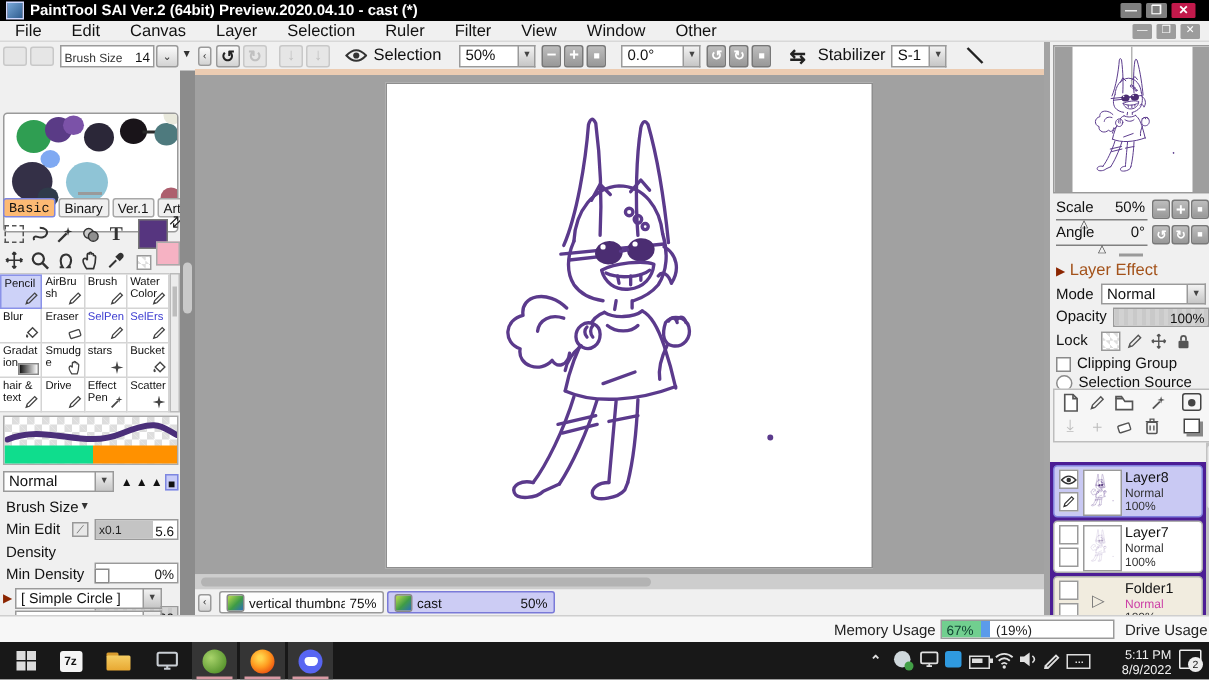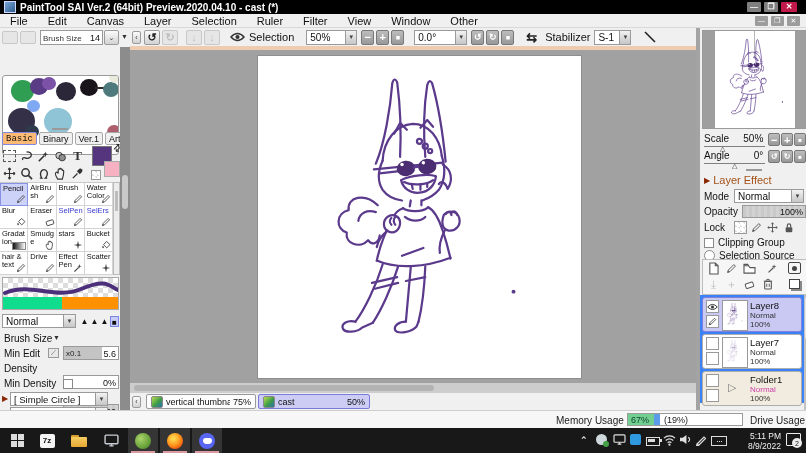--- a/index.html
+++ b/index.html
@@ -70,21 +70,21 @@
   .slider-zone .lab{position:absolute;left:0;top:1px;font-size:10px;}
   .slider-zone .val{position:absolute;right:2px;top:1px;font-size:10px;}
   .slider-zone .tri{position:absolute;bottom:-7px;font-size:7px;color:#333;}
   .rp-row{position:absolute;left:4px;width:102px;display:flex;align-items:center;}
   .lock-ico{width:13px;height:13px;display:flex;align-items:center;justify-content:center;color:#555;margin-right:3px;}
   .chk{width:10px;height:10px;border:1px solid #8a8a8a;background:#fff;box-sizing:border-box;}
   .radio{width:11px;height:11px;border:1px solid #8a8a8a;background:#fff;border-radius:50%;box-sizing:border-box;}
   .ltb{position:absolute;left:2px;top:231px;width:104px;height:34px;background:#f6f6f6;border:1px solid #bdbdbd;}
   .ltb .ib{position:absolute;width:15px;height:14px;display:flex;align-items:center;justify-content:center;color:#555;}
   .ltb .ib.dis{color:#bdbdbd;}
-  .layers{position:absolute;left:0;top:267px;width:104px;height:108px;background:#3b82f6;padding:2px;box-sizing:border-box;}
+  .layers{position:absolute;left:0;top:280px;width:104px;height:108px;background:#4c1d95;padding:2px;box-sizing:border-box;}
   .lcard{position:relative;height:35px;border-radius:3px;background:#fff;border:1px solid #aeaeae;margin-bottom:2px;box-sizing:border-box;}
   .lcard.sel{background:#c9c9f3;border-color:#8080dd;}
   .lcard.folder{background:#f1ecdf;}
   .lbox{position:absolute;left:3px;width:13px;height:13px;background:#fff;border:1px solid #9a9a9a;box-sizing:border-box;
         display:flex;align-items:center;justify-content:center;color:#333;}
   .lthumb{position:absolute;left:19px;top:2px;width:24px;height:29px;background:#fff;border:1px solid #9a9a9a;overflow:hidden;}
   .lname{position:absolute;left:47px;top:2px;font-size:9.5px;color:#111;}
   .lmode{position:absolute;left:47px;top:13px;font-size:8px;color:#333;}
   .lop{position:absolute;left:47px;top:22px;font-size:8px;color:#333;}
   

